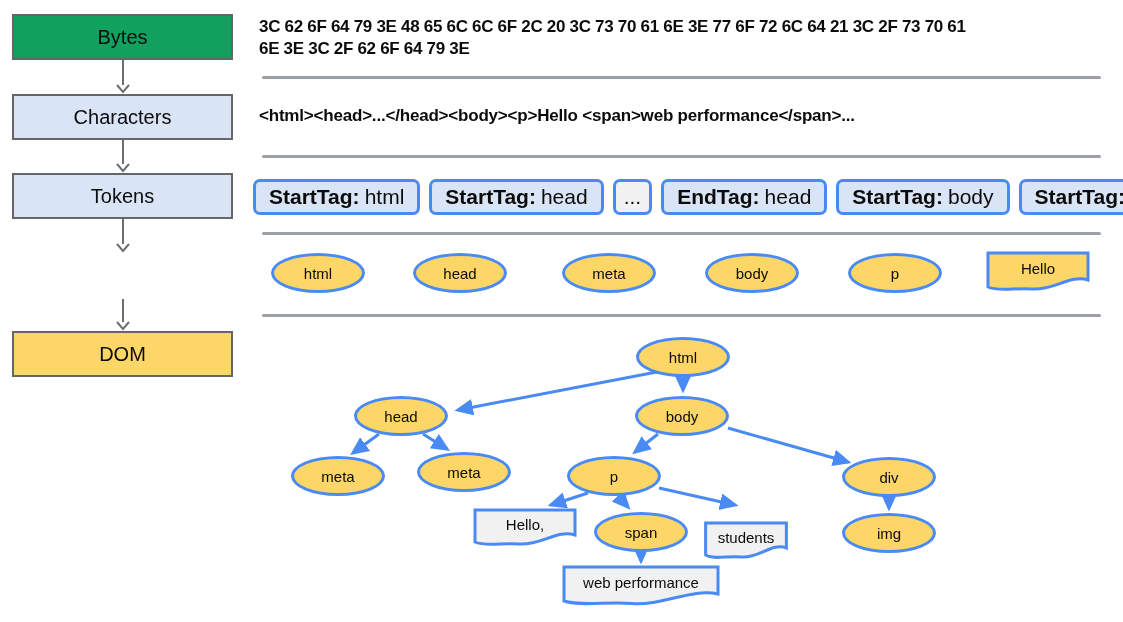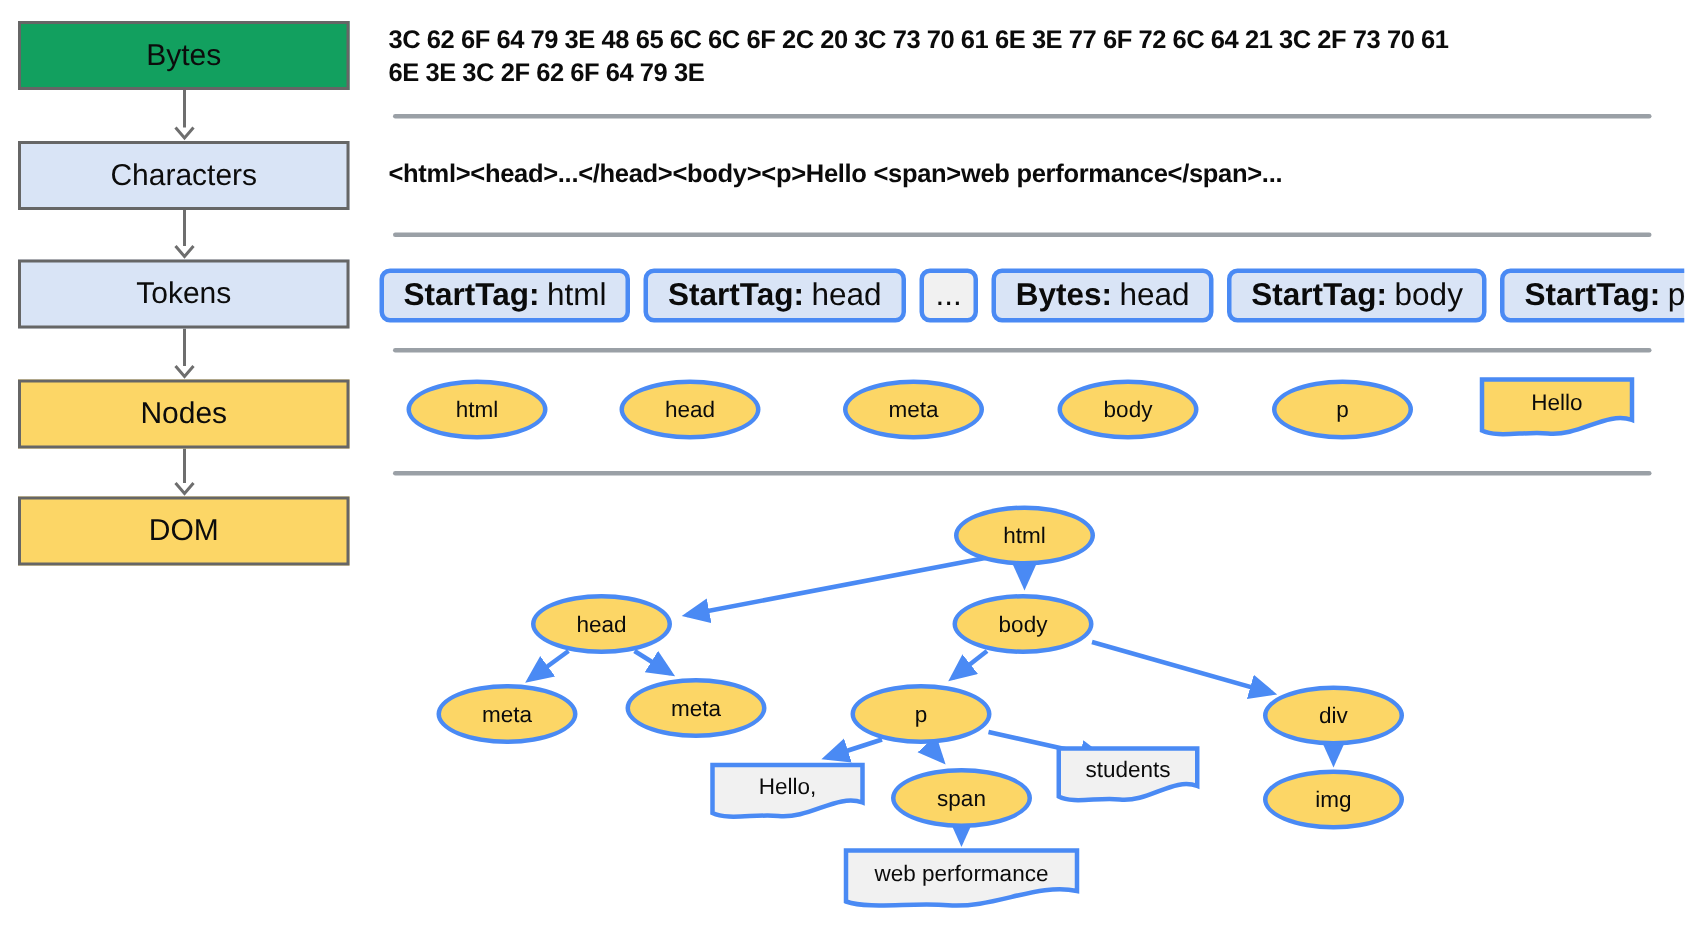--- a/index.html
+++ b/index.html
@@ -63,23 +63,20 @@
 
   <div class="stage-box stage-green" style="top:14px">
       <span>Bytes</span>
     </div>
   <div class="stage-box stage-blue" style="top:94px">
       <span>Characters</span>
     </div>
   <div class="stage-box stage-blue" style="top:173px">
       <span>Tokens</span>
     </div>
-  <div class="stage-box stage-yellow" style="top:253px">
-      <span>Nodes</span>
-    </div>
   <div class="stage-box stage-yellow" style="top:331px">
       <span>DOM</span>
     </div>
 
   <svg class="pipe-arrow" style="top:60px" width="22" height="34">
     <line x1="11" y1="0" x2="11" y2="25" stroke="#6e6e6e" stroke-width="2"></line>
     <polyline points="5,25 11,32 17,25" fill="none" stroke="#6e6e6e" stroke-width="2"></polyline>
   </svg>
   <svg class="pipe-arrow" style="top:140px" width="22" height="33">
     <line x1="11" y1="0" x2="11" y2="24" stroke="#6e6e6e" stroke-width="2"></line>
@@ -112,21 +109,21 @@
         <span class="tok-value">html</span>
       </div>
     <div class="token">
         <span class="tok-bold">StartTag:</span>
         <span class="tok-value">head</span>
       </div>
     <div class="token token-gray">
         <span class="tok-value">...</span>
       </div>
     <div class="token">
-        <span class="tok-bold">Bytes:</span>
+        <span class="tok-bold">EndTag:</span>
         <span class="tok-value">head</span>
       </div>
     <div class="token">
         <span class="tok-bold">StartTag:</span>
         <span class="tok-value">body</span>
       </div>
     <div class="token">
         <span class="tok-bold">StartTag:</span>
         <span class="tok-value">p</span>
       </div>
@@ -208,21 +205,21 @@
   <div class="ellipse" style="left:594px;top:512px">
       <span>span</span>
     </div>
 
   <div class="docshape doc-gray" style="left:473px;top:508px;width:104px;height:40px">
     <svg viewBox="0 0 104 40" preserveAspectRatio="none">
       <path d="M2,2 H102 V27 C85,21 67,38 46,36 C30,34.5 12,39 2,34 Z" stroke-width="3" vector-effect="non-scaling-stroke"></path>
     </svg>
     <span class="doc-label">Hello,</span>
   </div>
-  <div class="docshape doc-gray" style="left:704px;top:497px;width:96px;height:40px">
+  <div class="docshape doc-gray" style="left:704px;top:521px;width:84px;height:40px">
     <svg viewBox="0 0 104 40" preserveAspectRatio="none">
       <path d="M2,2 H102 V27 C85,21 67,38 46,36 C30,34.5 12,39 2,34 Z" stroke-width="3" vector-effect="non-scaling-stroke"></path>
     </svg>
     <span class="doc-label">students</span>
   </div>
   <div class="docshape doc-gray" style="left:562px;top:565px;width:158px;height:42px">
     <svg viewBox="0 0 158 42" preserveAspectRatio="none">
       <path d="M2,2 H156 V29 C130,23 100,41 70,38.5 C45,36.5 18,41.5 2,36 Z" stroke-width="3" vector-effect="non-scaling-stroke"></path>
     </svg>
     <span class="doc-label">web performance</span>

